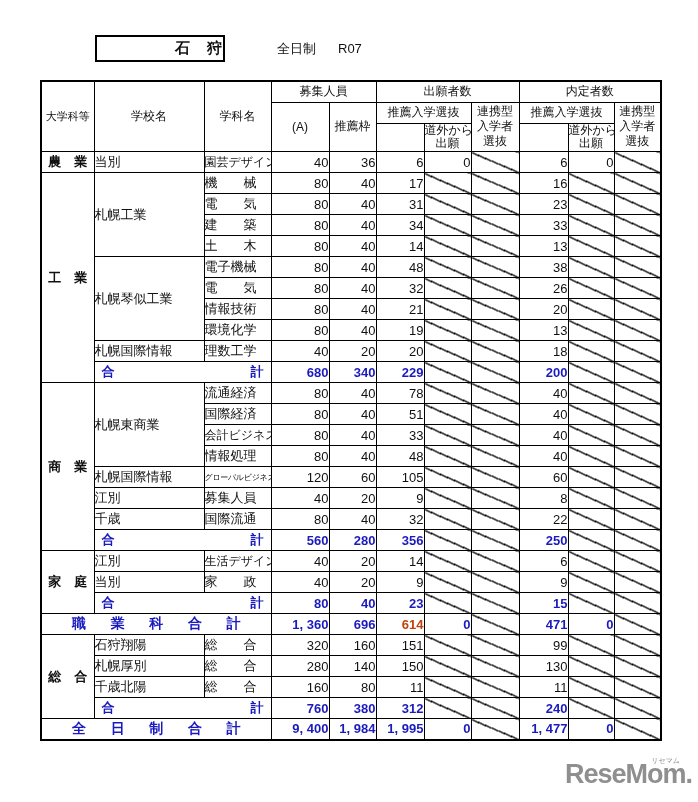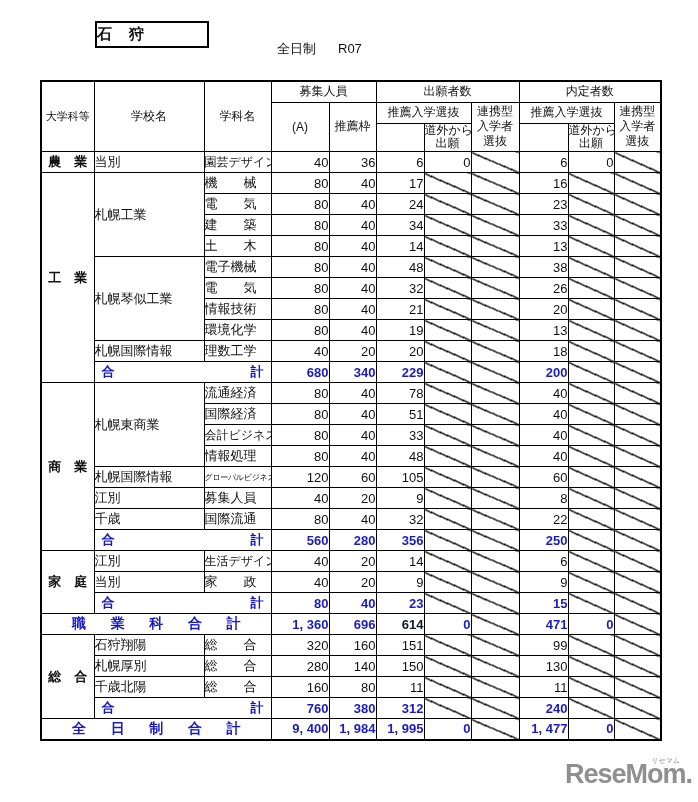--- a/index.html
+++ b/index.html
@@ -1,23 +1,23 @@
 <!DOCTYPE html>
 <html><head>
 <meta charset="utf-8">
 <style>
   html,body{margin:0;padding:0;}
   body{
     width:698px;height:802px;position:relative;background:#ffffff;
     font-family:"Liberation Sans","DejaVu Sans",sans-serif;color:#111;
   }
   .title-box{
-    position:absolute;left:95px;top:21px;width:110px;height:23px;
-    border:2px solid #000;display:flex;align-items:center;justify-content:flex-start;
-    font-size:15px;font-weight:bold;letter-spacing:1px;
+    position:absolute;left:95px;top:35px;width:110px;height:23px;
+    border:2px solid #000;display:flex;align-items:center;justify-content:flex-end;
+    font-size:15px;font-weight:bold;letter-spacing:1px;padding-left:16px;
   }
   .subtitle{position:absolute;left:277px;top:40px;font-size:13px;}
   .subtitle .code{margin-left:22px;}
   table.main{
     position:absolute;left:40px;top:80px;width:620px;
     border-collapse:collapse;table-layout:fixed;border:2px solid #000;
   }
   .main th,.main td{border:1px solid #000;overflow:hidden;white-space:nowrap;padding:0;}
   .main thead th{font-weight:normal;font-size:12px;text-align:center;vertical-align:middle;}
   .main thead tr.h1{height:21px;}
@@ -137,21 +137,21 @@
         <td class="diag"></td>
         <td class="diag br2"></td>
         <td class="num">16</td>
         <td class="diag"></td>
         <td class="diag br2"></td>
       </tr>
       <tr>
         <td class="subject br2">電　　気</td>
         <td class="num">80</td>
         <td class="num br2">40</td>
-        <td class="num">24</td>
+        <td class="num">31</td>
         <td class="diag"></td>
         <td class="diag br2"></td>
         <td class="num">23</td>
         <td class="diag"></td>
         <td class="diag br2"></td>
       </tr>
       <tr>
         <td class="subject br2">建　　築</td>
         <td class="num">80</td>
         <td class="num br2">40</td>
@@ -390,21 +390,21 @@
           <div class="gspread">
             <span>職</span>
             <span>業</span>
             <span>科</span>
             <span>合</span>
             <span>計</span>
           </div>
         </td>
         <td class="num tot secb" style="color: rgb(26, 26, 191);">1, 360</td>
         <td class="num br2 tot secb" style="color: rgb(26, 26, 191);">696</td>
-        <td class="num tot secb" style="color: #0f172a;">614</td>
+        <td class="num tot secb" style="color: #c2410c;">614</td>
         <td class="num tot secb" style="color: rgb(26, 26, 191);">0</td>
         <td class="diag br2 tot secb" style="color: rgb(26, 26, 191);"></td>
         <td class="num tot secb" style="color: rgb(26, 26, 191);">471</td>
         <td class="num tot secb" style="color: rgb(26, 26, 191);">0</td>
         <td class="diag br2 tot secb" style="color: rgb(26, 26, 191);"></td>
       </tr>
       <tr>
         <td class="dept secb" rowspan="4">総　合</td>
         <td class="school" rowspan="1">石狩翔陽</td>
         <td class="subject br2">総　　合</td>

